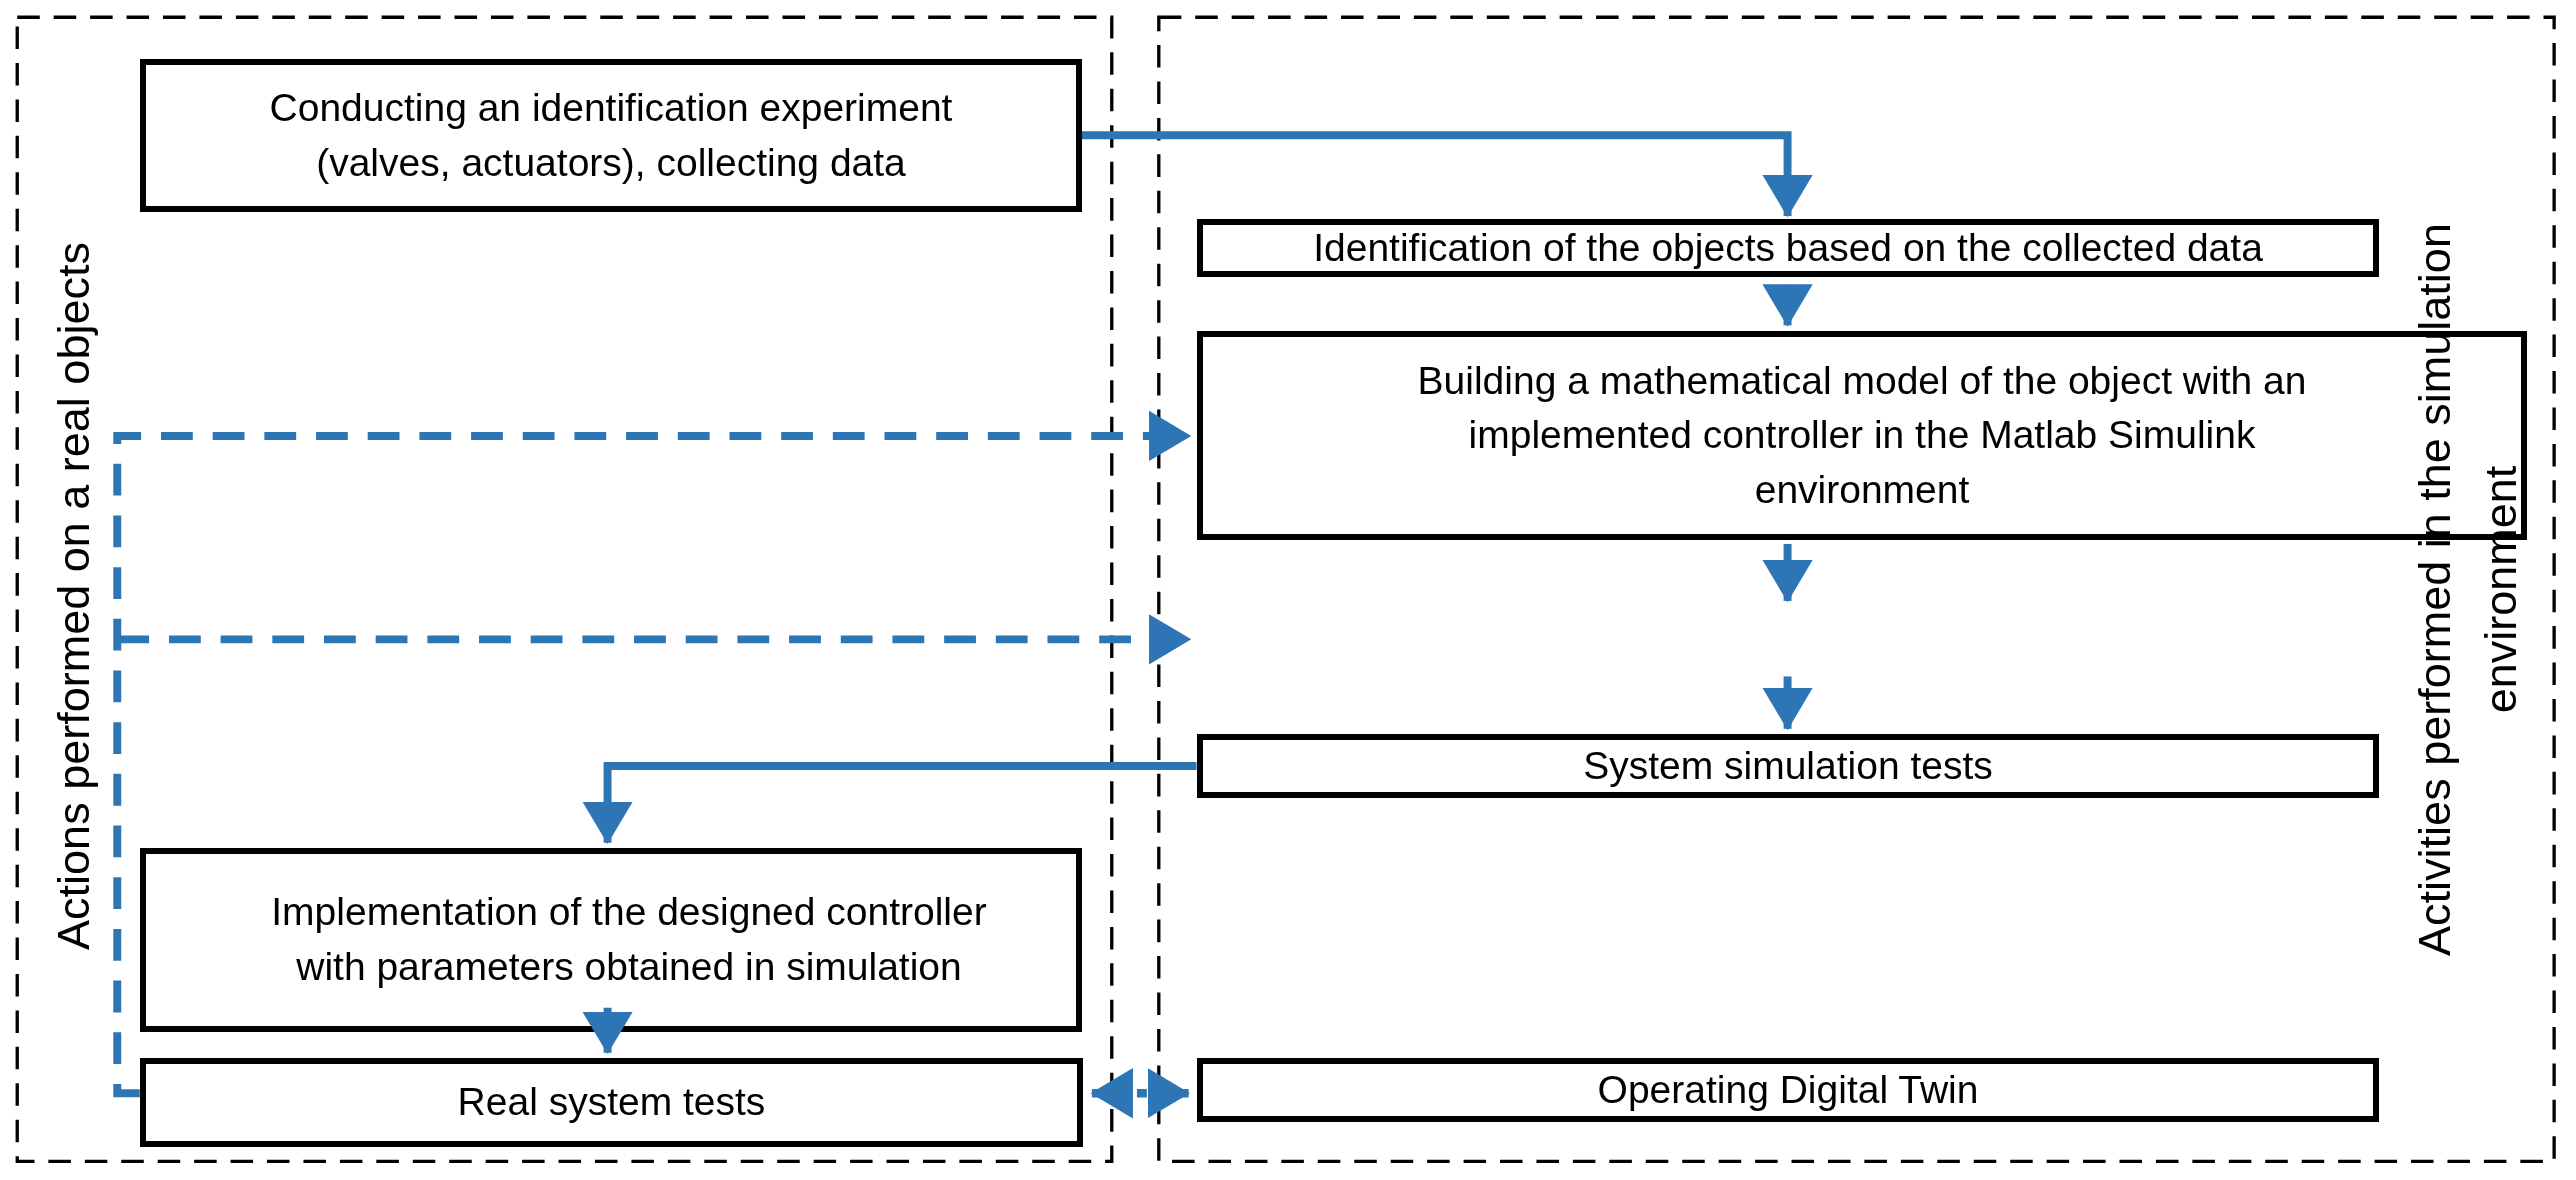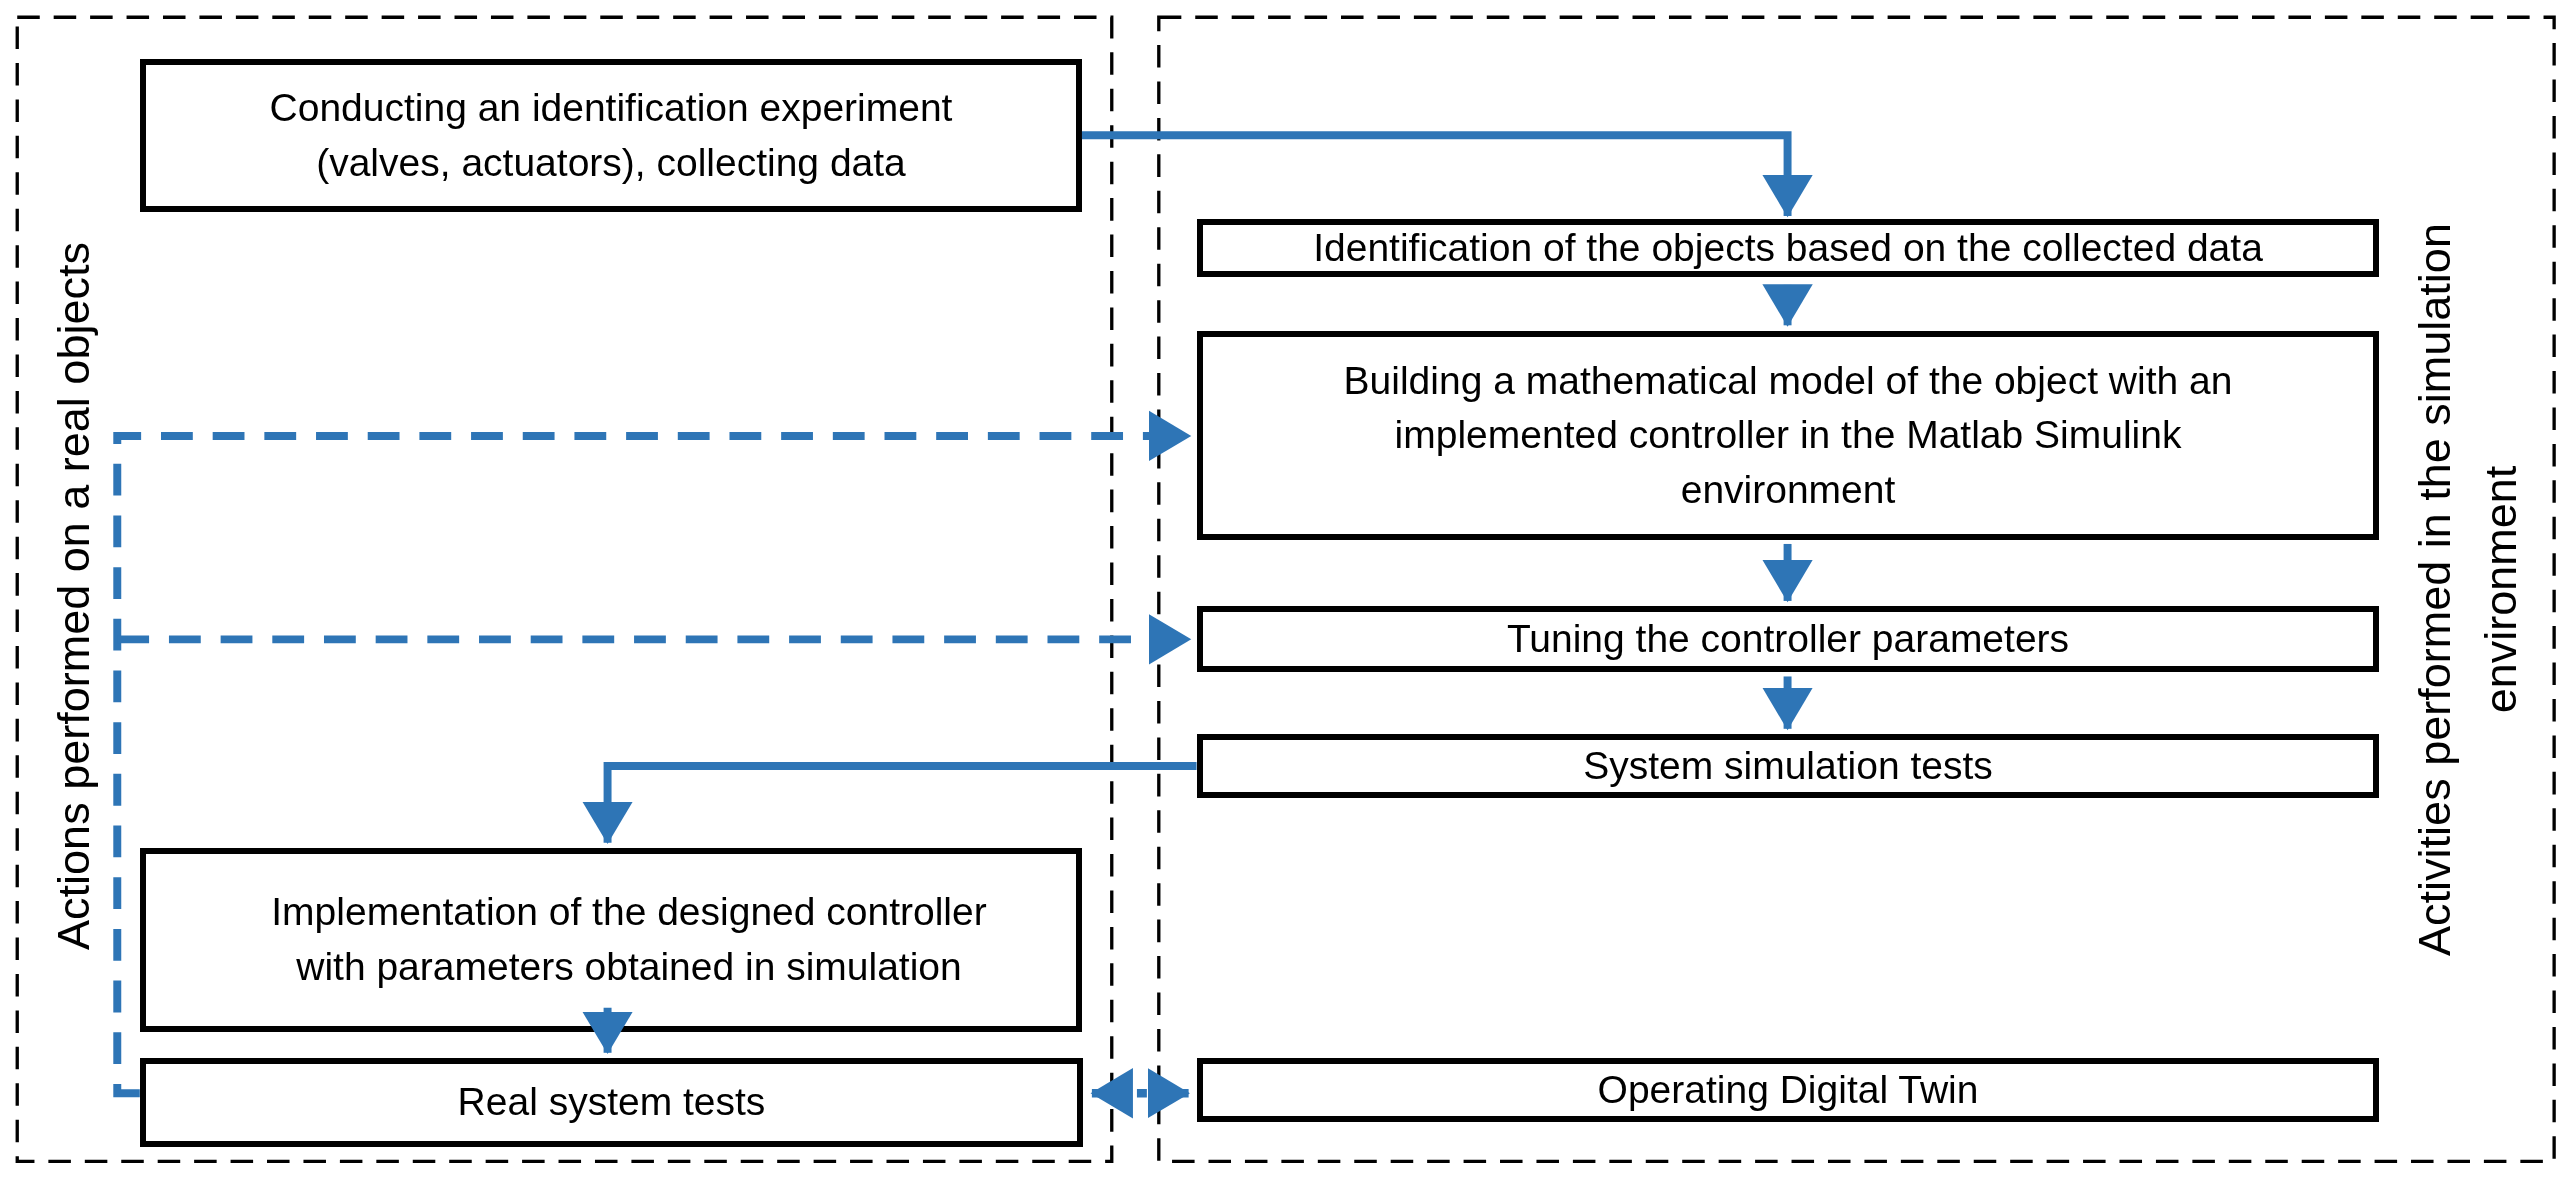--- a/index.html
+++ b/index.html
@@ -50,25 +50,24 @@
   <div class="box" style="left:140px; top:59px;  width:942px; height:153px;">Conducting an identification experiment
 (valves, actuators), collecting data</div>
 
   <div class="box" style="left:140px; top:848px; width:942px; height:184px;padding-left:36px;">Implementation of the designed controller
 with parameters obtained in simulation</div>
 
   <div class="box" style="left:140px; top:1058px; width:943px; height:89px;">Real system tests</div>
 
   <div class="box" style="left:1197px; top:219px;  width:1182px; height:58px;">Identification of the objects based on the collected data</div>
 
-  <div class="box" style="left:1197px; top:331px;  width:1182px; height:209px;">Building a mathematical model of the object with an
+  <div class="box" style="left:1197px; top:331px;  width:1330px; height:209px;">Building a mathematical model of the object with an
 implemented controller in the Matlab Simulink
 environment</div>
 
-  <div class="box" style="left:1197px; top:606px;  width:1182px; height:66px;">Tuning the controller parameters</div>
 
   <div class="box" style="left:1197px; top:734px; width:1182px; height:64px;">System simulation tests</div>
 
   <div class="box" style="left:1197px; top:1058px; width:1182px; height:64px;">Operating Digital Twin</div>
 
   <div class="vlabel" style="left:-456px; top:563px; width:1060px; height:66px;">Actions performed on a real objects</div>
 
   <div class="vlabel" style="left:1970px; top:523px; width:994px; height:133px;">Activities performed in the simulation
 environment</div>
 

